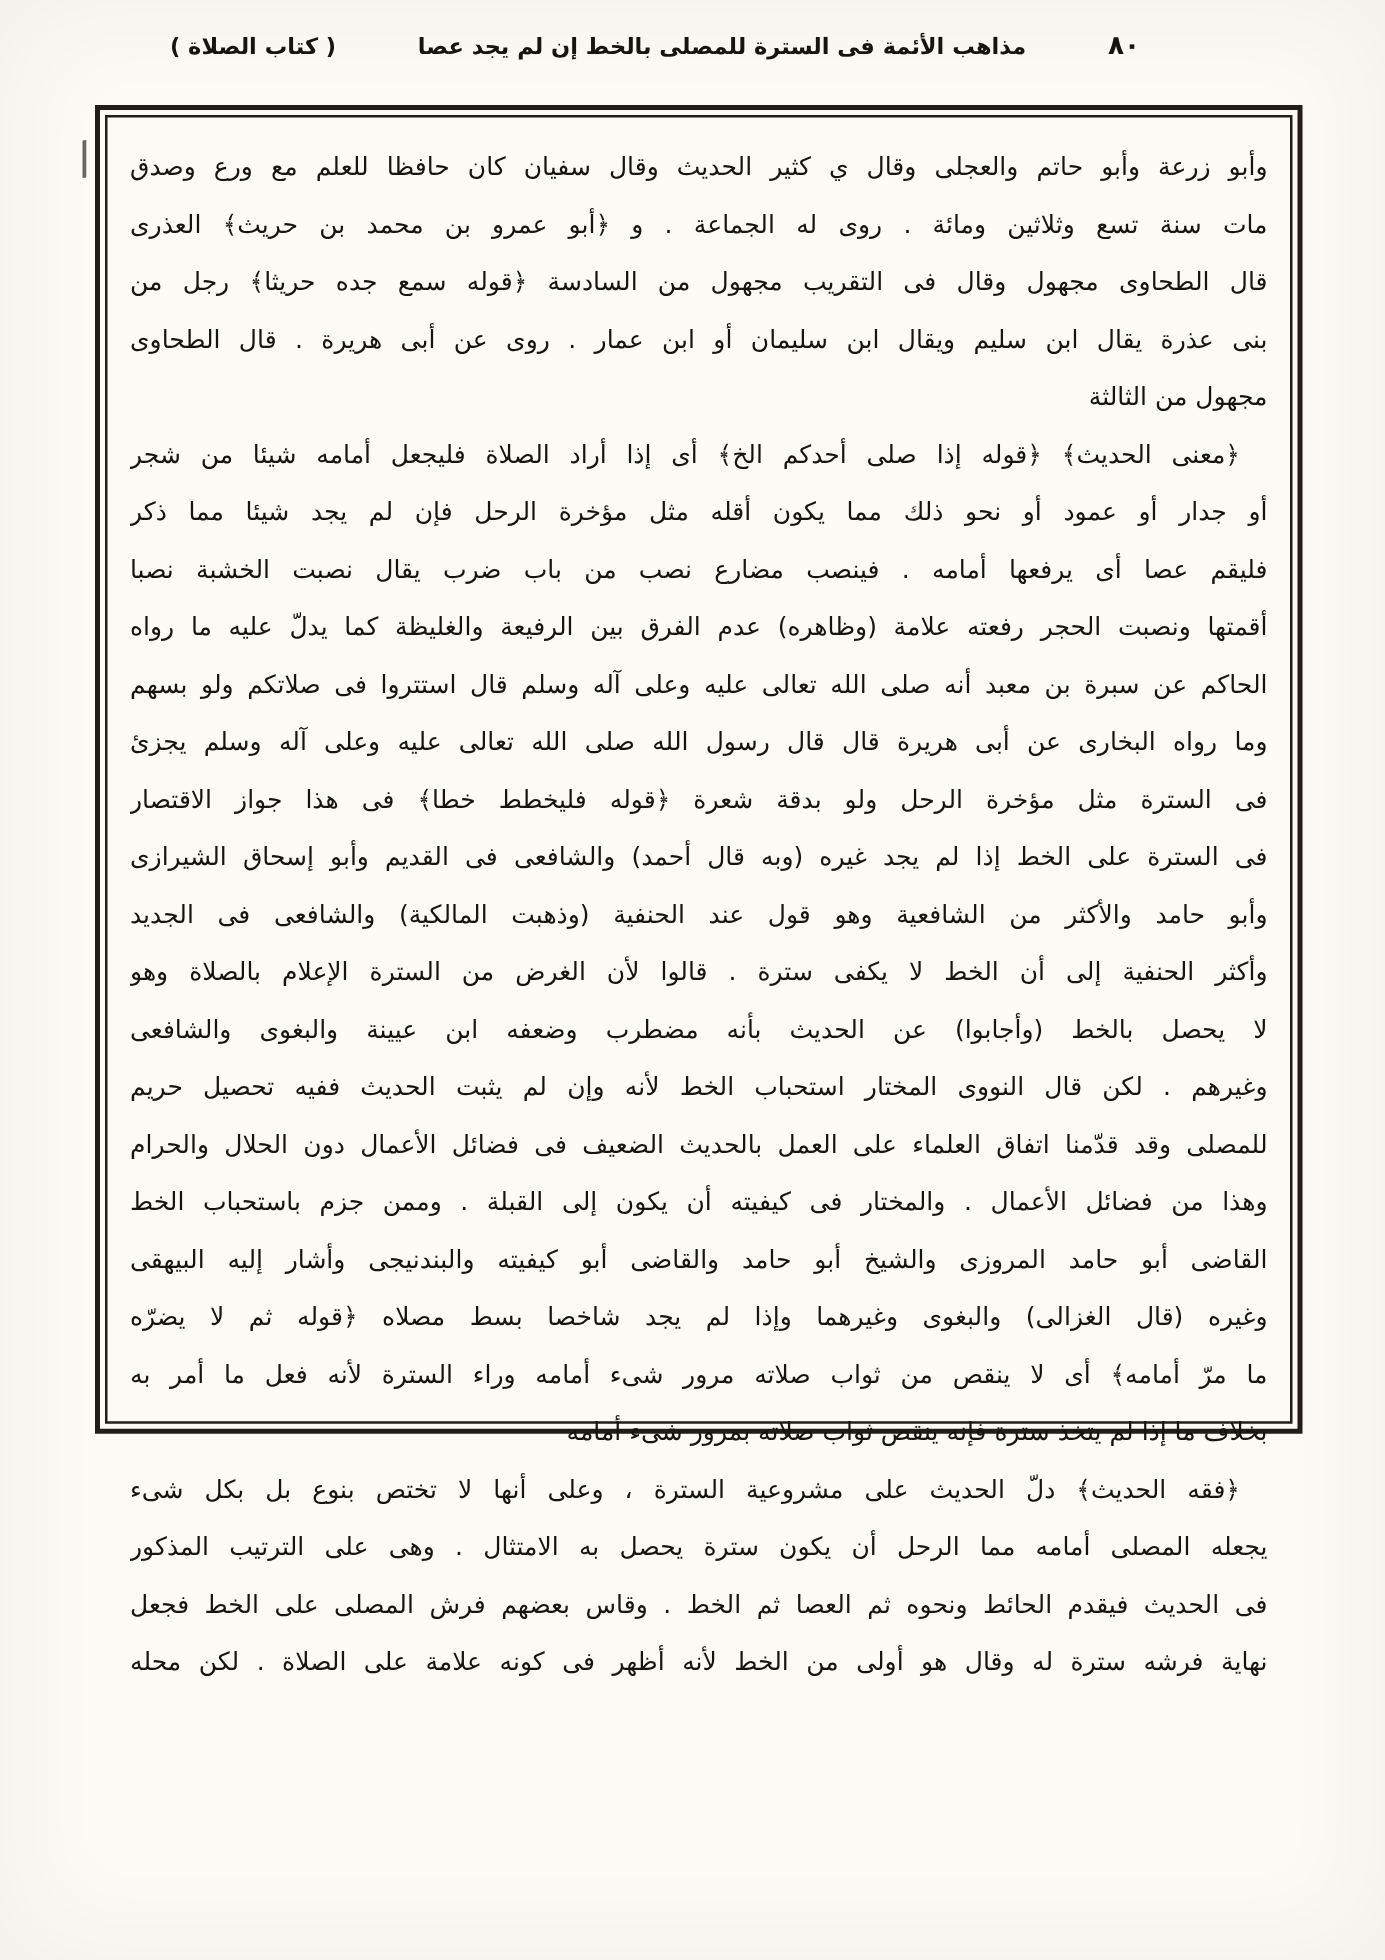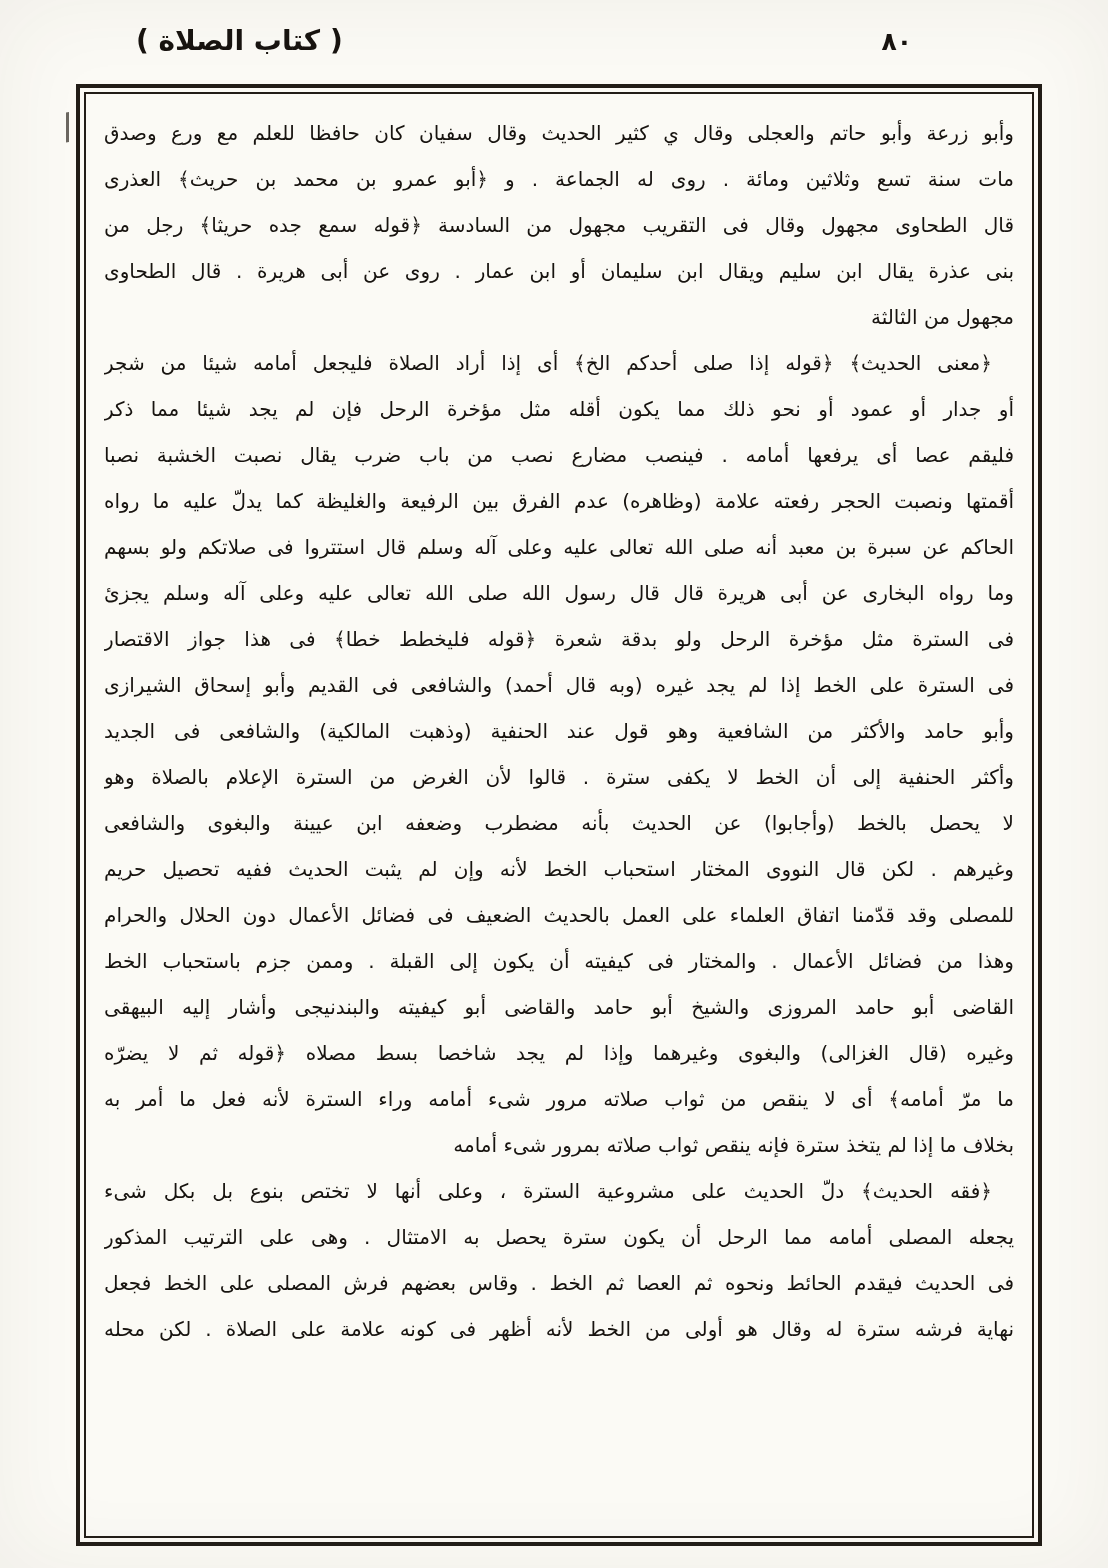--- a/index.html
+++ b/index.html
@@ -27,35 +27,35 @@
     left: 78px;
     width: 964px;
     box-sizing: border-box;
     padding: 0 130px 0 58px;
     display: flex;
     justify-content: space-between;
     align-items: baseline;
   }
   .book-title, .chapter-title {
     direction: rtl;
-    font-size: 28px;
+    font-size: 18px;
     font-weight: bold;
     white-space: nowrap;
   }
   .page-number {
     direction: rtl;
-    font-size: 25px;
+    font-size: 21px;
     font-weight: bold;
   }
   .frame-outer {
     position: absolute;
     left: 76px;
     top: 84px;
     width: 966px;
-    height: 1462px;
+    height: 1063px;
     box-sizing: border-box;
     border: 4px solid #221d17;
     padding: 4px;
     background: transparent;
   }
   .frame-inner {
     width: 100%;
     height: 100%;
     box-sizing: border-box;
     border: 2px solid #221d17;
@@ -91,20 +91,21 @@
     opacity: 0.7;
   }
 </style>
 </head>
 <body>
 
 <div class="page">
 
   <div class="page-header">
     <span class="book-title">( كتاب الصلاة )</span>
+    <span class="chapter-title">مذاهب الأئمة فى السترة للمصلى بالخط إن لم يجد عصا</span>
     <span class="page-number">٨٠</span>
   </div>
 
   <span class="margin-mark"></span>
 
   <div class="frame-outer">
     <div class="frame-inner">
       <div class="body-text" id="body-text">
           <div class="paragraph">
             <div class="line">وأبو زرعة وأبو حاتم والعجلى وقال ي كثير الحديث وقال سفيان كان حافظا للعلم مع ورع وصدق</div>

